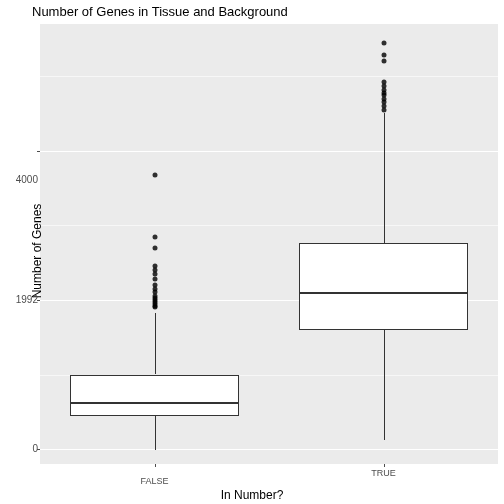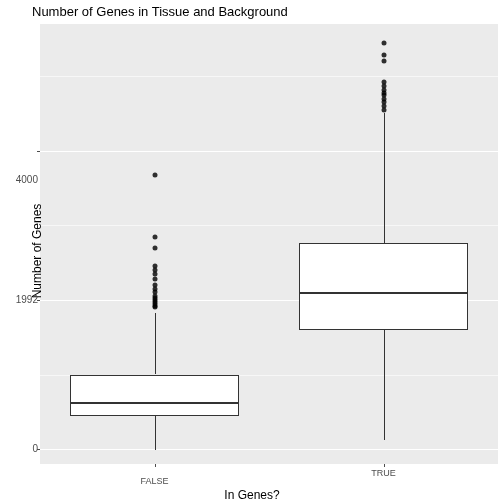--- a/index.html
+++ b/index.html
@@ -157,21 +157,21 @@
       <div class="outlier" style="left: 343.5px; top: 65.6271px;"></div>
       <div class="outlier" style="left: 343.5px; top: 61.8983px;"></div>
       <div class="outlier" style="left: 343.5px; top: 58.1695px;"></div>
       <div class="outlier" style="left: 343.5px; top: 37.2881px;"></div>
       <div class="outlier" style="left: 343.5px; top: 31.322px;"></div>
       <div class="outlier" style="left: 343.5px; top: 18.6441px;"></div>
     </div>
 </div>
 
 <div class="ylabel">Number of Genes</div>
-<div class="xlabel">In Genes?</div>
+<div class="xlabel">In Number?</div>
 
 <div id="yticks">
     <div class="axis-text-y" style="top: 443.085px;">0</div>
     <div class="tick-y" style="top: 449.085px;"></div>
     <div class="axis-text-y" style="top: 293.932px;">1992</div>
     <div class="tick-y" style="top: 299.932px;"></div>
     <div class="axis-text-y" style="top: 144.78px; margin-top: 29px;">4000</div>
     <div class="tick-y" style="top: 150.78px;"></div>
   </div>
 <div id="xticks">

